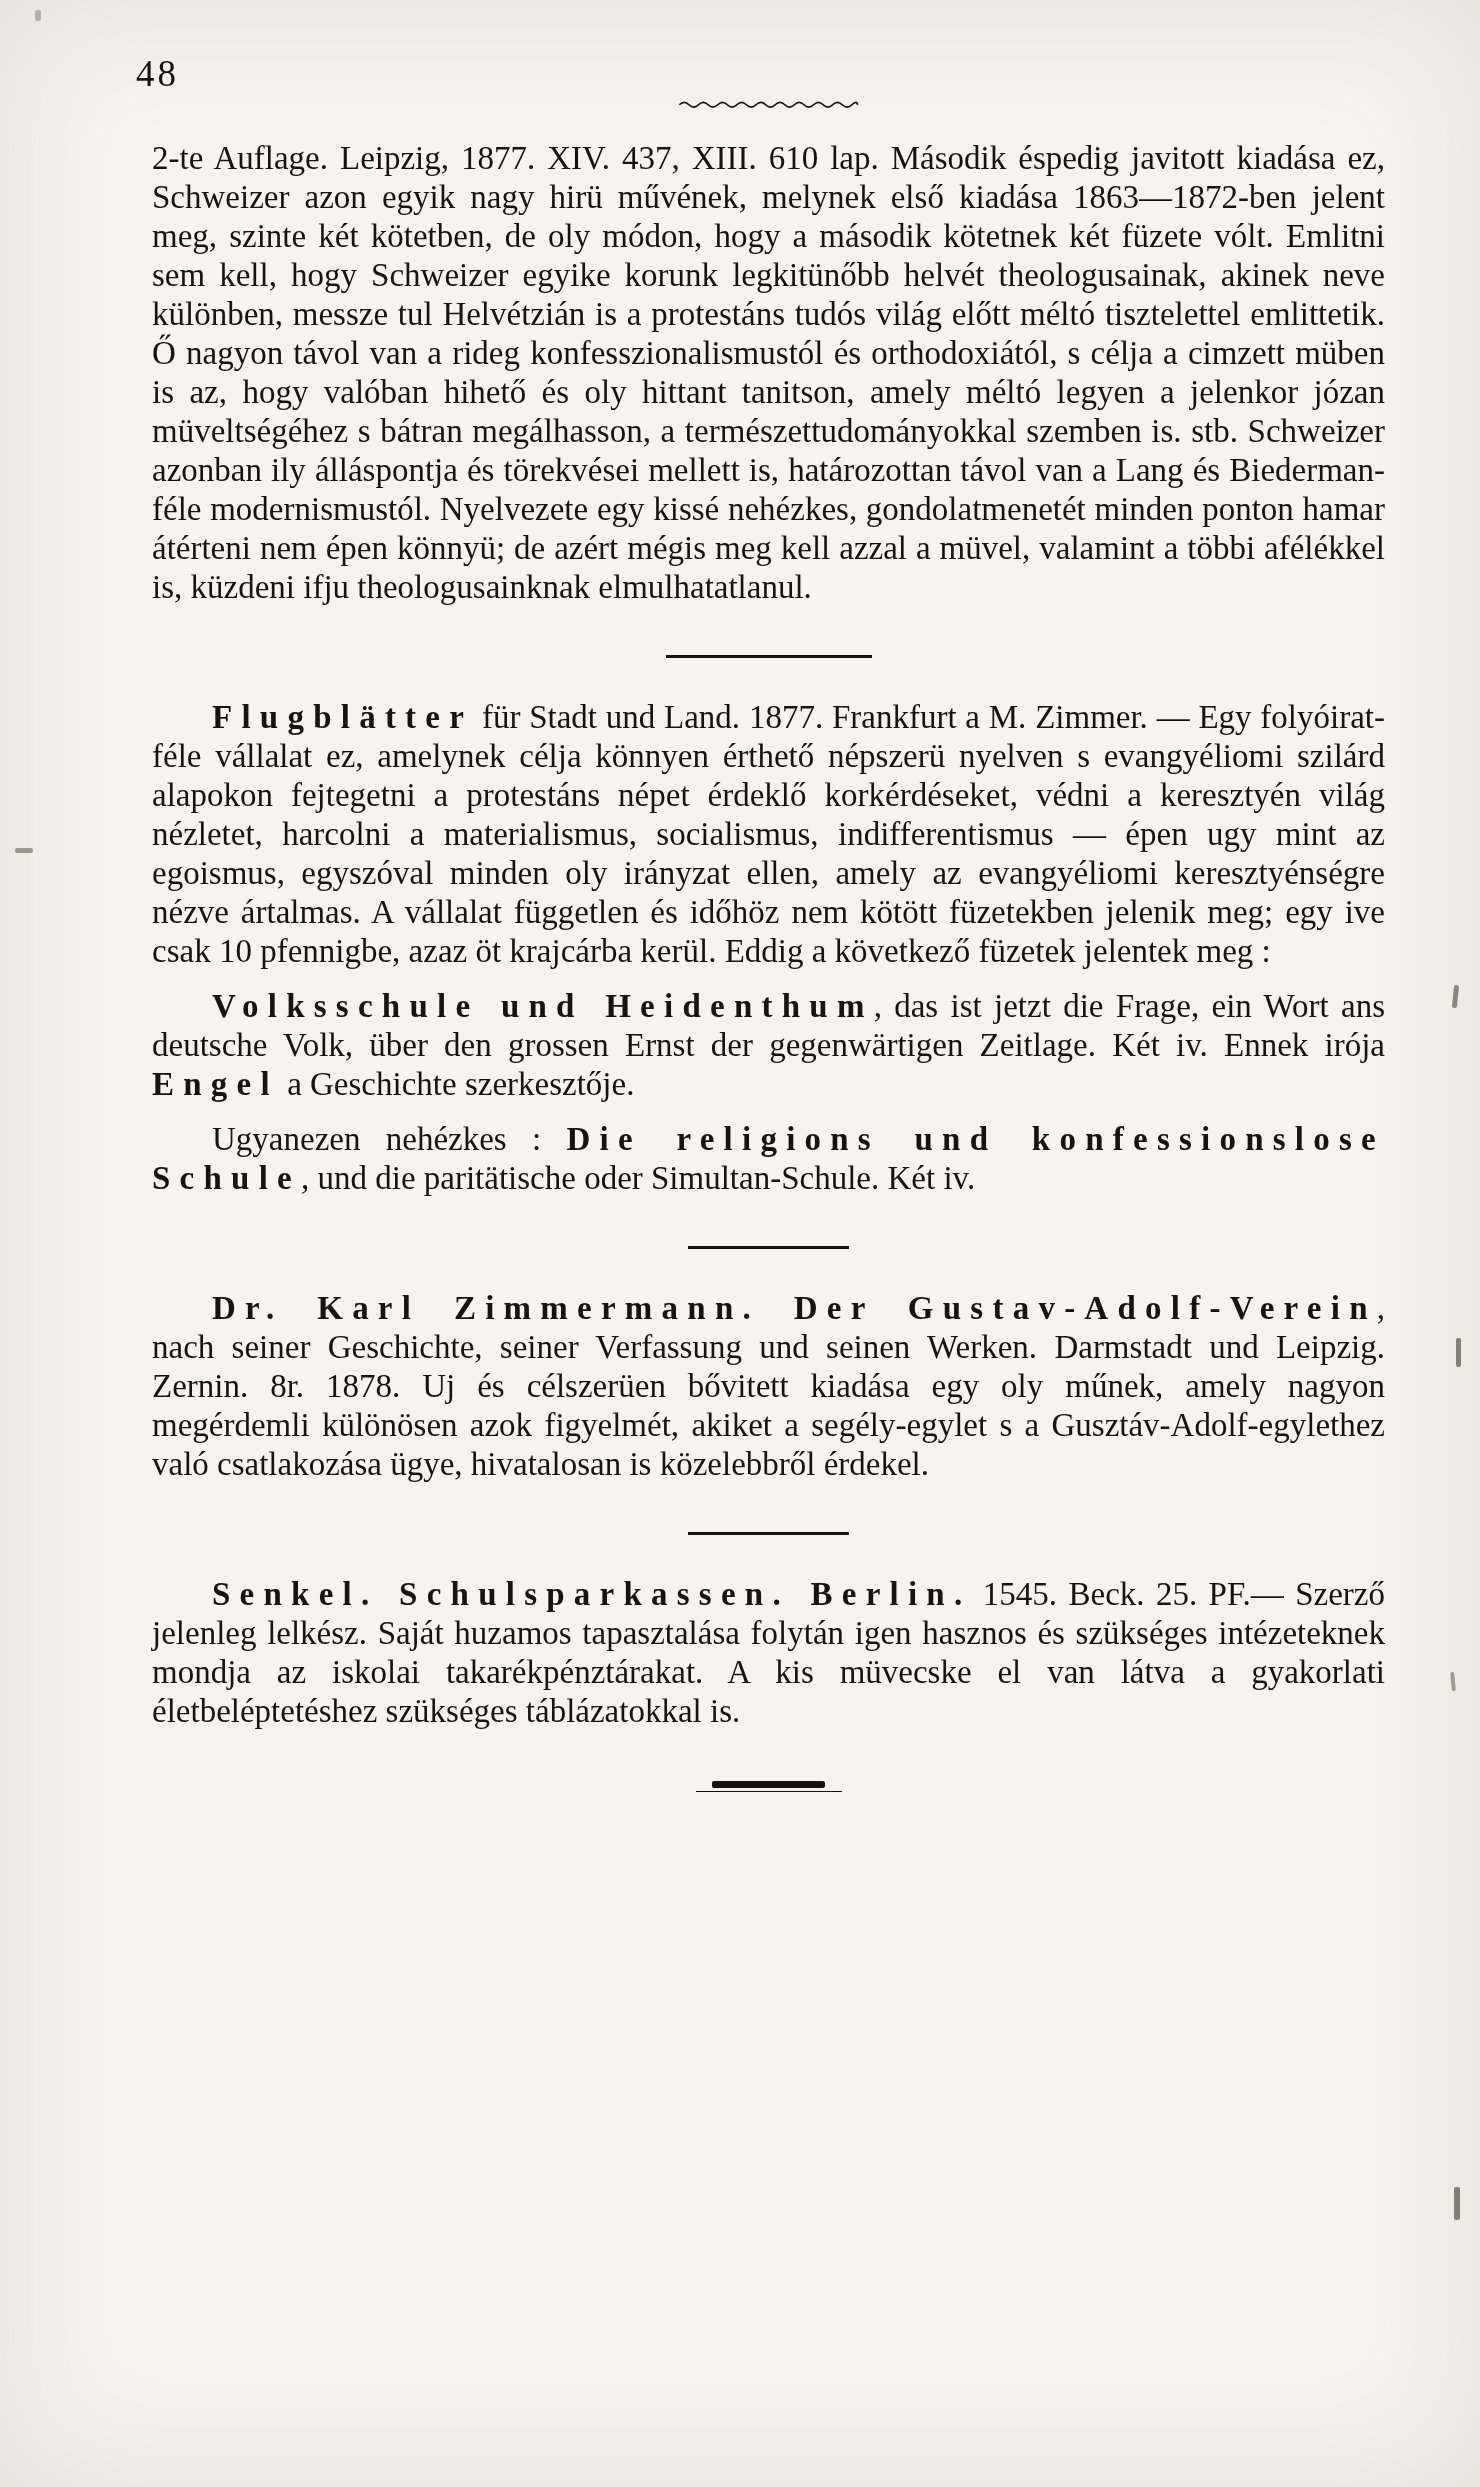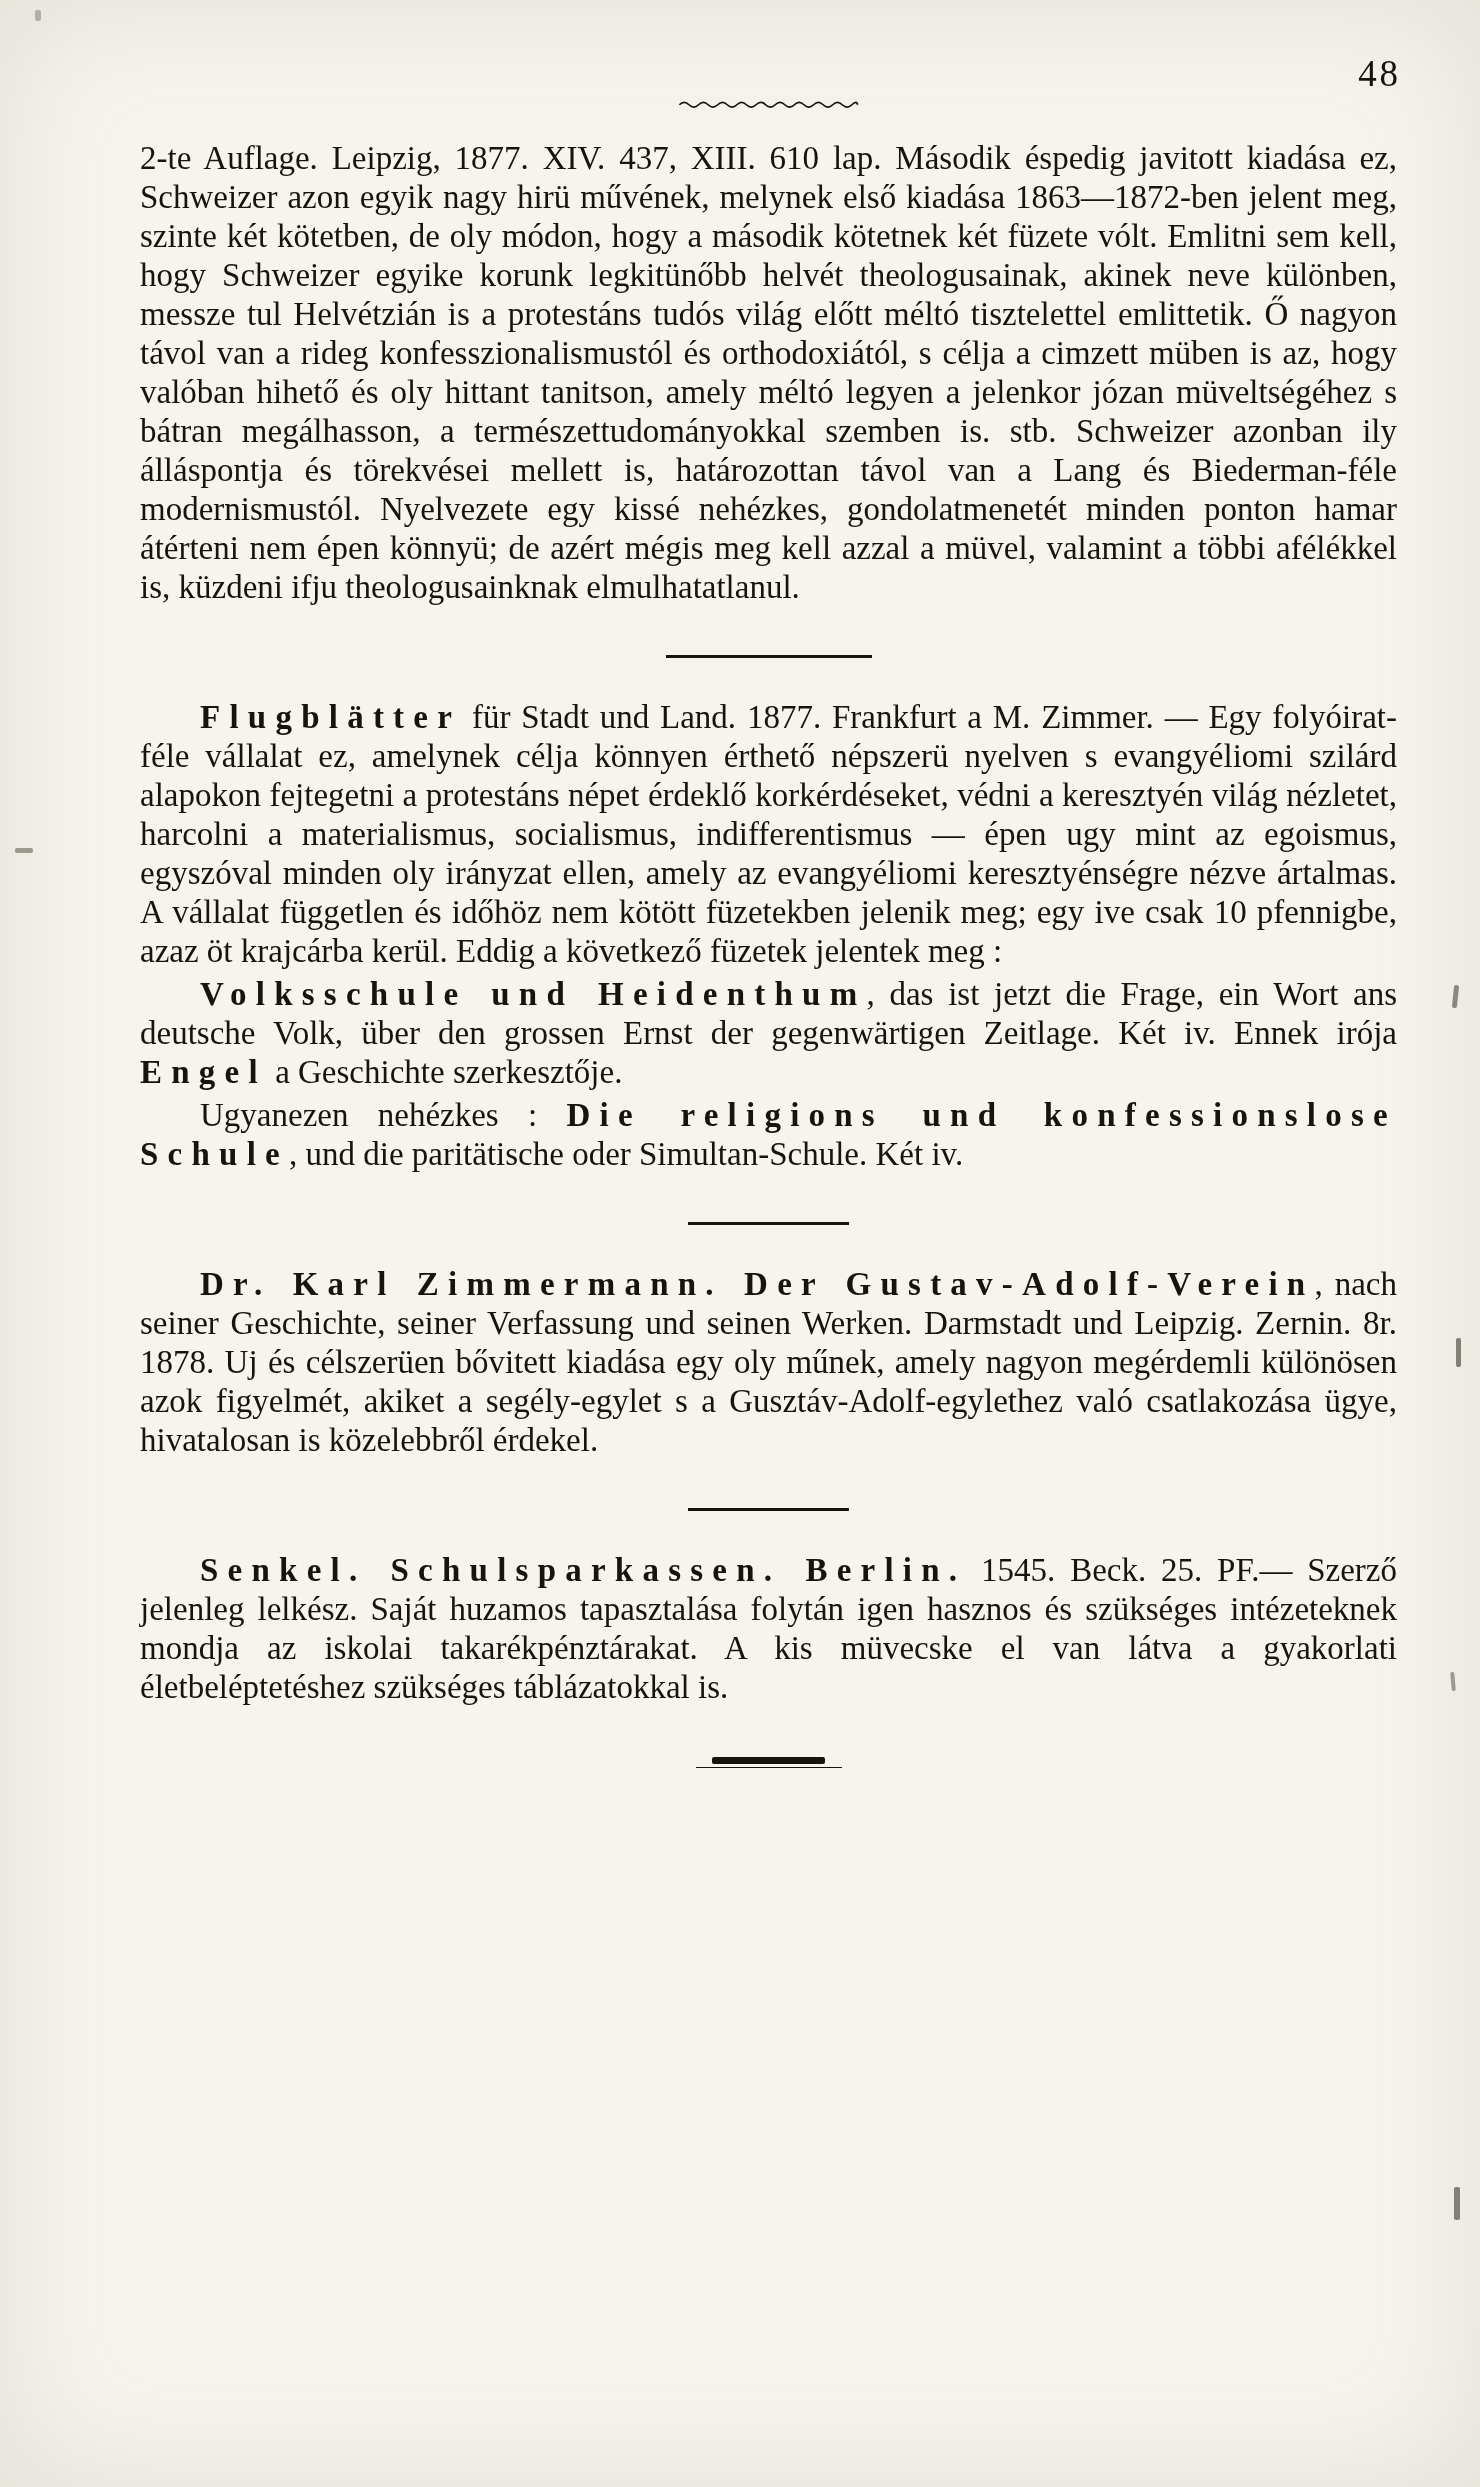--- a/index.html
+++ b/index.html
@@ -16,40 +16,40 @@
     overflow: hidden;
   }
   .sheet {
     position: absolute;
     inset: 0;
     box-shadow: inset 0 0 135px rgba(110, 100, 80, 0.14);
   }
   .page-header {
     width: 1265px;
     margin: 52px 0 0 136px;
-    text-align: right;
+    text-align: left;
   }
   .page-number {
     font-size: 37px;
     letter-spacing: 2.9px;
   }
   .flourish {
     display: block;
     margin: 3.8px auto 0;
     color: var(--ink, #18140d);
   }
   .text-col {
     width: 1265px;
     margin: 29px 0 0 136px;
     font-size: 33px;
     line-height: 39px;
     text-align: justify;
   }
   .para {
-    margin: 4px;
+    margin: 16px;
     text-indent: 60px;
   }
   .para.flush {
     text-indent: 0;
   }
   .sp {
     letter-spacing: 0.28em;
     font-weight: bold;
   }
   .divider {

